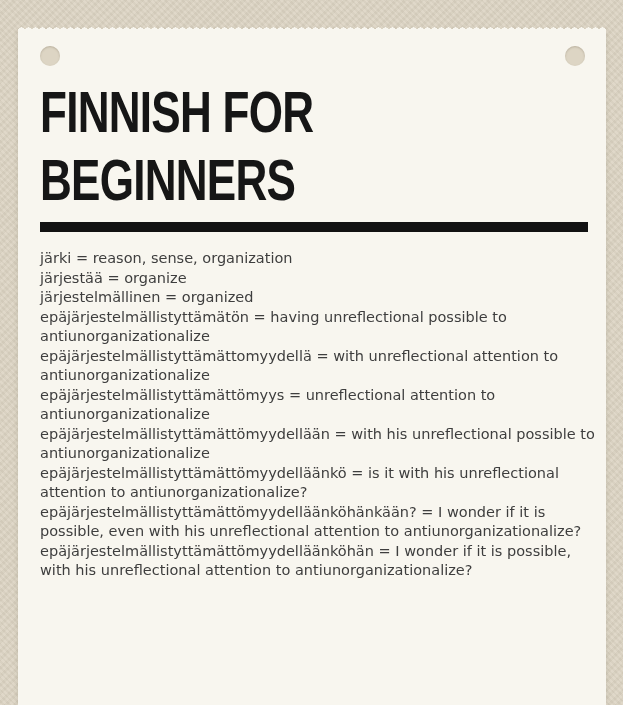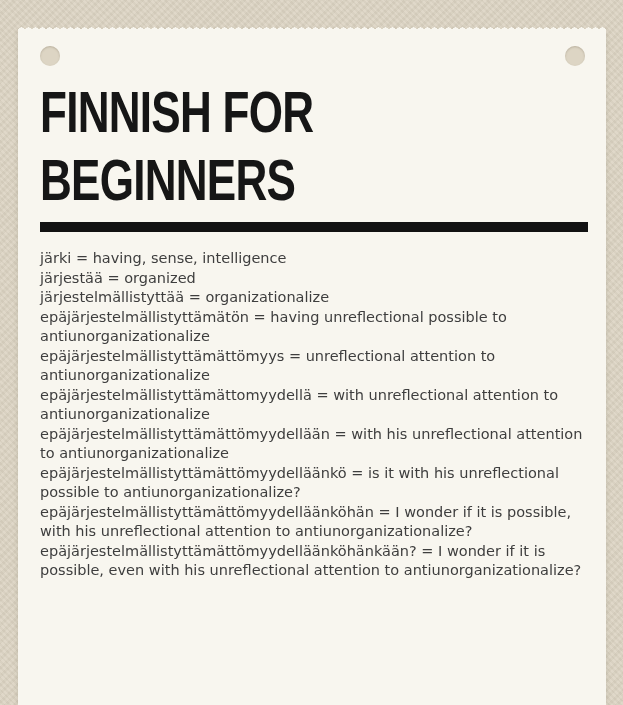--- a/index.html
+++ b/index.html
@@ -101,23 +101,23 @@
 <div class="paper-edge"></div>
 
 <div class="hole hole-left"></div>
 <div class="hole hole-right"></div>
 
 <div class="title">FINNISH FOR BEGINNERS</div>
 
 <div class="rule"></div>
 
 <div class="vocab">
-  <p>järki = having, sense, intelligence</p>
-  <p>järjestää = organized</p>
-  <p>järjestelmällistyttää = organizationalize</p>
+  <p>järki = reason, sense, organization</p>
+  <p>järjestää = organize</p>
+  <p>järjestelmällinen = organized</p>
   <p>epäjärjestelmällistyttämätön = having unreflectional possible to antiunorganizationalize</p>
+  <p>epäjärjestelmällistyttämättomyydellä = with unreflectional attention to antiunorganizationalize</p>
   <p>epäjärjestelmällistyttämättömyys = unreflectional attention to antiunorganizationalize</p>
-  <p>epäjärjestelmällistyttämättomyydellä = with unreflectional attention to antiunorganizationalize</p>
-  <p>epäjärjestelmällistyttämättömyydellään = with his unreflectional attention to antiunorganizationalize</p>
-  <p>epäjärjestelmällistyttämättömyydelläänkö = is it with his unreflectional possible to antiunorganizationalize?</p>
+  <p>epäjärjestelmällistyttämättömyydellään = with his unreflectional possible to antiunorganizationalize</p>
+  <p>epäjärjestelmällistyttämättömyydelläänkö = is it with his unreflectional attention to antiunorganizationalize?</p>
+  <p>epäjärjestelmällistyttämättömyydelläänköhänkään? = I wonder if it is possible, even with his unreflectional attention to antiunorganizationalize?</p>
   <p>epäjärjestelmällistyttämättömyydelläänköhän = I wonder if it is possible, with his unreflectional attention to antiunorganizationalize?</p>
-  <p>epäjärjestelmällistyttämättömyydelläänköhänkään? = I wonder if it is possible, even with his unreflectional attention to antiunorganizationalize?</p>
 </div>
 
 </body></html>

